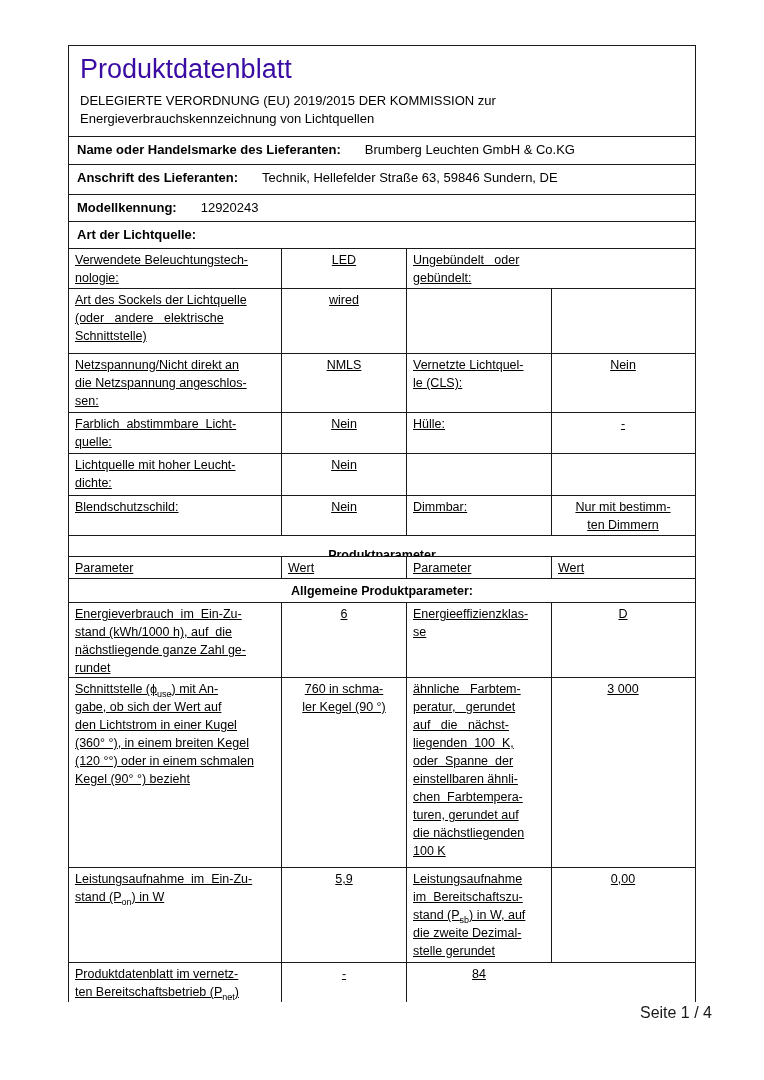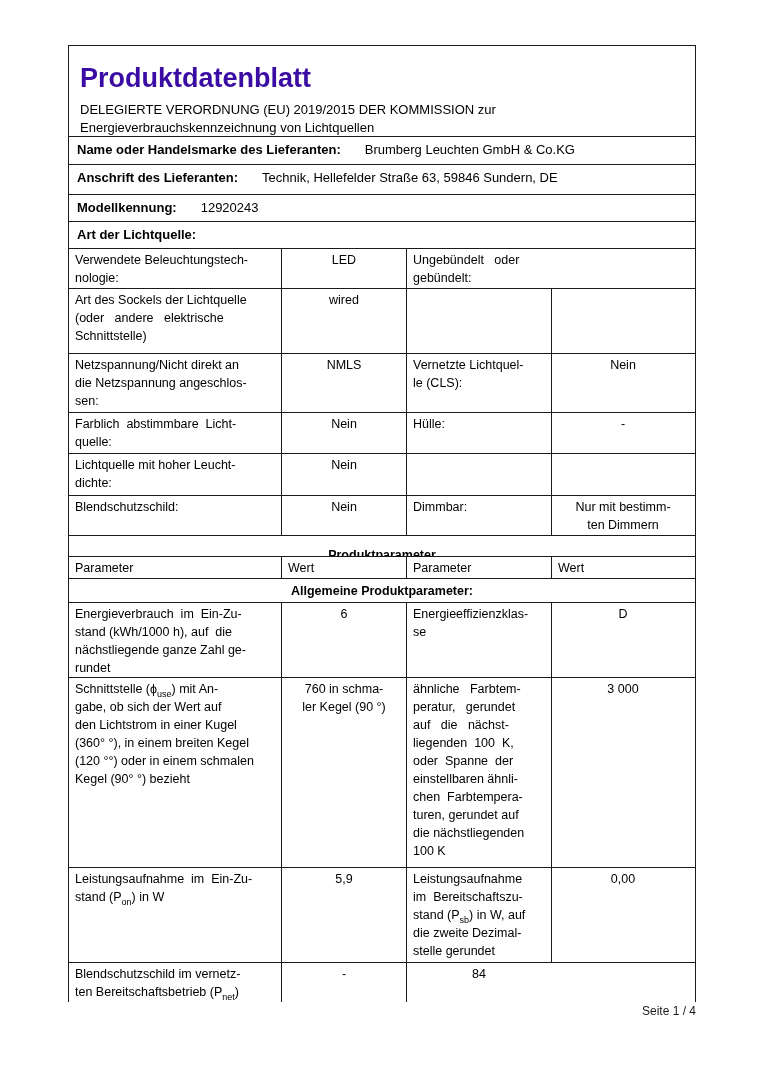--- a/index.html
+++ b/index.html
@@ -9,40 +9,40 @@
     font-family:"Liberation Sans", sans-serif; color:#000000; overflow:hidden;
   }
   .doc {
     position:absolute; left:68px; top:45px; width:628px; height:957px;
     border:1.5px solid #1a1a1a; border-bottom:none; overflow:hidden; background:#fff;
   }
   .block { border-top:1.5px solid #1a1a1a; }
   .block:first-child { border-top:none; }
 
   .titleblock { height:90px; padding:7px 10px 0 10px; }
-  .doc-title { font-size:27px; font-weight:bold; color:#3A0CA3; margin:10px 0 0 1px; }
+  .doc-title { font-size:27px; font-weight:normal; color:#3A0CA3; margin:1px 0 0 1px; }
   .reg { margin:7px 0 0 1px; font-size:13px; line-height:18px; white-space:pre-line; }
 
   .kv { padding:4px 8px; font-size:13px; line-height:18px; }
   .kv .lbl { font-weight:bold; margin-right:24px; }
 
-  .trow { display:grid; grid-template-columns:212px 125px 145px 143px; overflow:hidden; }
+  .trow { display:grid; grid-template-columns:212px 125px 145px 143px; overflow:hidden;text-decoration:underline; }
   .cell {
     padding:2px 6px 0 6px; font-size:12.5px; line-height:18px;
     white-space:pre-wrap; overflow:hidden;
   }
   .cell + .cell { border-left:1.5px solid #1a1a1a; }
   .val { text-align:center; }
   .hdrcell { font-weight:normal; }
   .merged {
     text-align:center; font-weight:bold; font-size:12.5px;
     line-height:18px; padding-top:10px; overflow:hidden;
   }
   sub { font-size:9px; line-height:0; }
-  .footer { position:absolute; right:68px; top:1004px; font-size:12px; color:#1a1a1a; }
+  .footer { position:absolute; right:52px; top:1004px; font-size:16px; color:#1a1a1a; }
 </style>
 </head>
 <body>
 
 <div class="page">
   <div class="doc">
 
     <div class="block titleblock">
       <div class="doc-title">Produktdatenblatt</div>
       <div class="reg">DELEGIERTE VERORDNUNG (EU) 2019/2015 DER KOMMISSION zur
@@ -155,21 +155,21 @@
 stand (P</span><sub>on</sub><span>) in W</span></div>
       <div class="cell val">5,9</div>
       <div class="cell"><span>Leistungsaufnahme
 im  Bereitschaftszu-
 stand (P</span><sub>sb</sub><span>) in W, auf
 die zweite Dezimal-
 stelle gerundet</span></div>
       <div class="cell val">0,00</div>
     </div>
     <div class="block trow" style="height:41px">
-      <div class="cell"><span>Blendschutzschild im vernetz-
+      <div class="cell"><span>Produktdatenblatt im vernetz-
 ten Bereitschaftsbetrieb (P</span><sub>net</sub><span>)</span></div>
       <div class="cell val">-</div>
       <div class="cell val">84</div>
     </div>
 
   </div>
 
   <div class="footer">Seite 1 / 4</div>
 </div>
 

